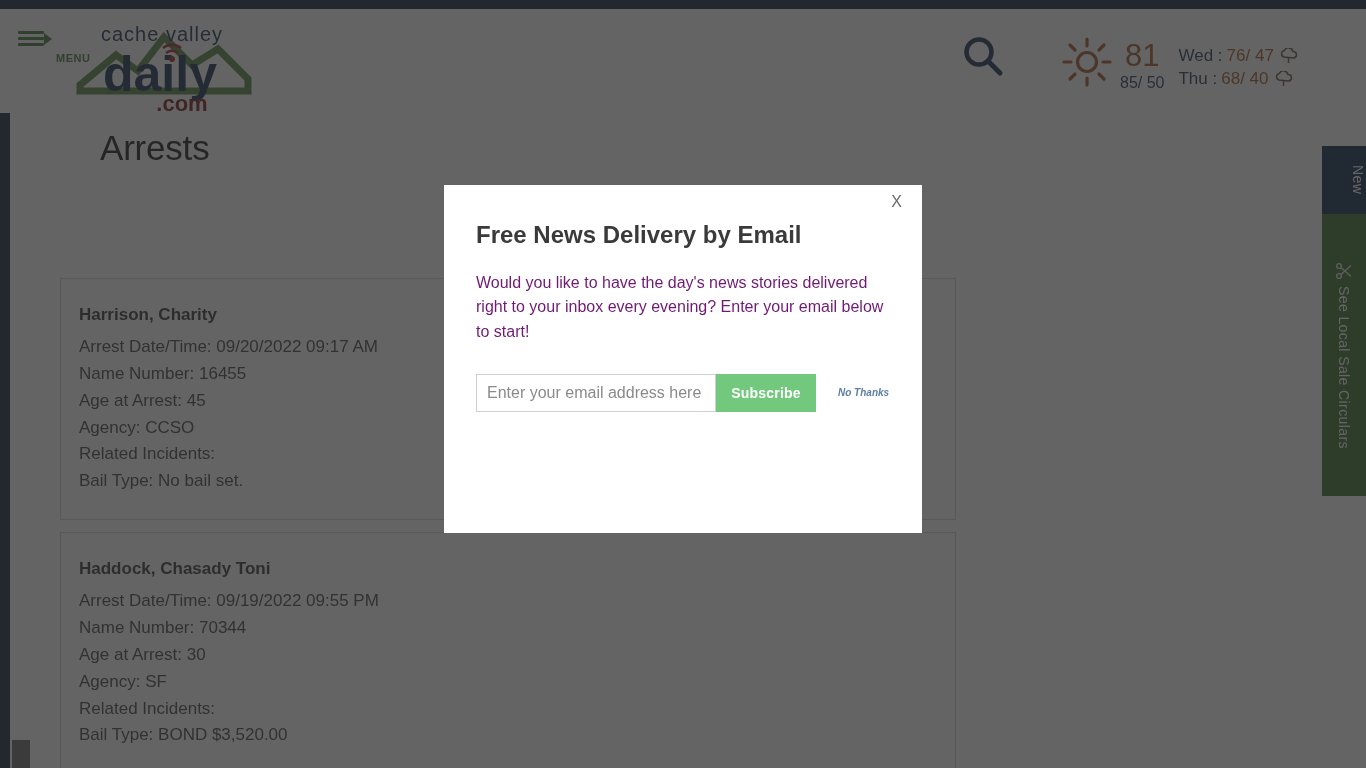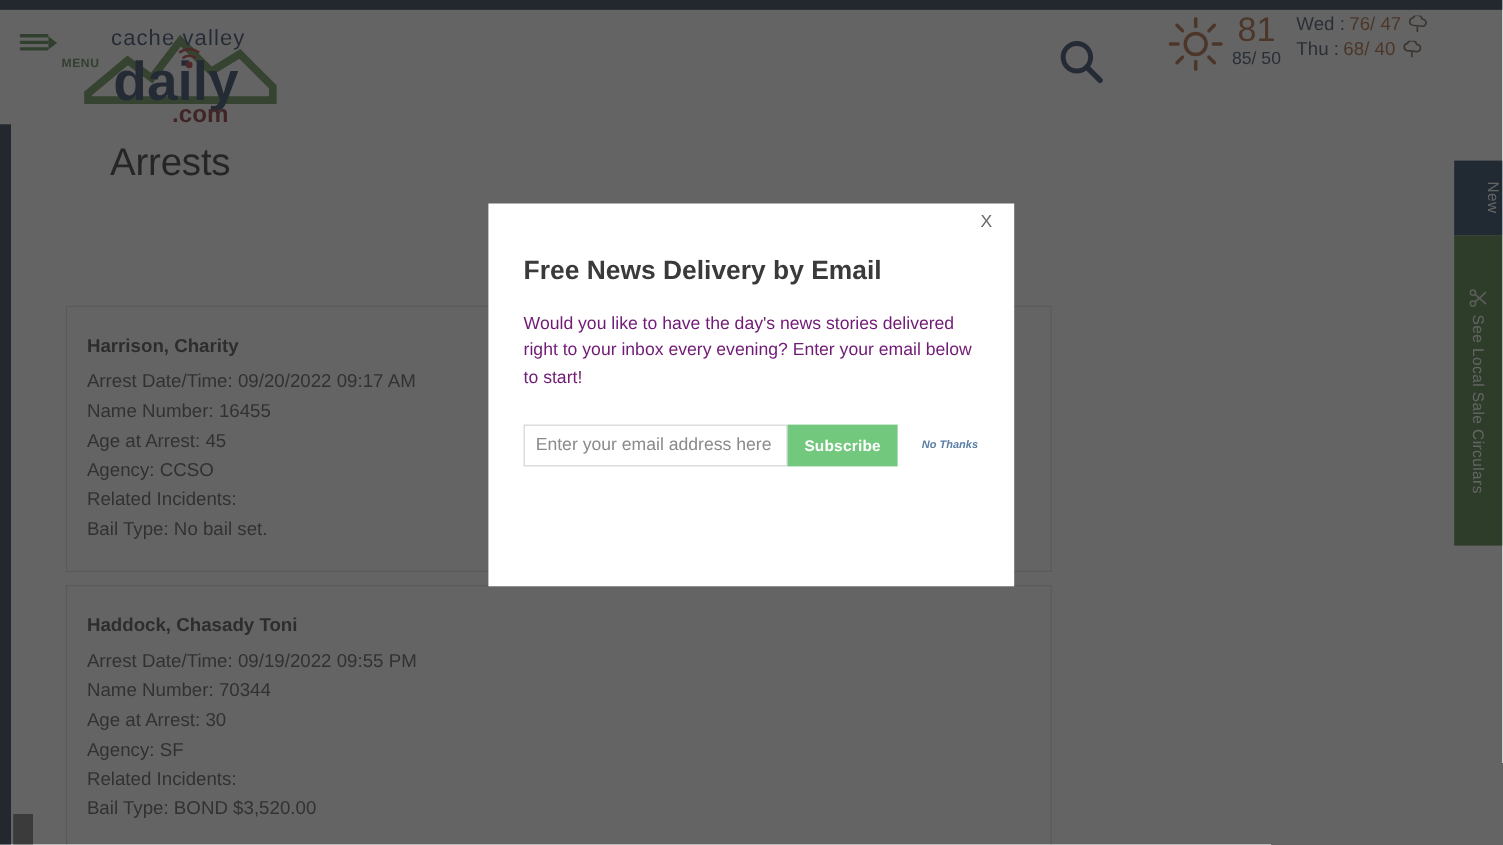--- a/index.html
+++ b/index.html
@@ -69,23 +69,23 @@
   .logo svg { display: block; }
 
   
   .search-icon {
     position: absolute; left: 958px; top: 22px;
     width: 52px; height: 52px; cursor: pointer;
   }
 
   
   .weather {
-    position: absolute; left: 1058px; top: 2px;
+    position: absolute; left: 1058px; top: 18px;
     height: 64px;
-    display: flex; align-items: flex-start;
+    display: flex; align-items: flex-end;
   }
   .sun-wrap { width: 58px; height: 58px; }
   .temp-block {
     margin-left: 4px; text-align: center; line-height: 1;
   }
   .temp-now {
     font-size: 31px; color: #a85c2e; font-weight: 400;
     font-family: "Liberation Sans", sans-serif;
   }
   .temp-hl {
@@ -174,21 +174,21 @@
     position: absolute; left: 444px; top: 185px;
     width: 478px; height: 348px;
     background: #ffffff;
   }
   .modal-close {
     position: absolute; right: 14px; top: 4px;
     font-size: 16px; color: #6a6a6a;
     cursor: pointer; padding: 4px 6px;
     font-family: "Liberation Sans", sans-serif;
   }
-  .modal-inner { padding: 48px 32px 0 32px; }
+  .modal-inner { padding: 36px 32px 0 32px; }
   .modal-title {
     font-size: 24px; font-weight: 700; color: #3a3a3a;
     margin: 0 0 22px 0;
   }
   .modal-text {
     font-size: 16px; color: #701a75; line-height: 1.52;
     margin: 0 4px 30px 0;
   }
   .modal-form { display: flex; align-items: center; }
   .email-input {

